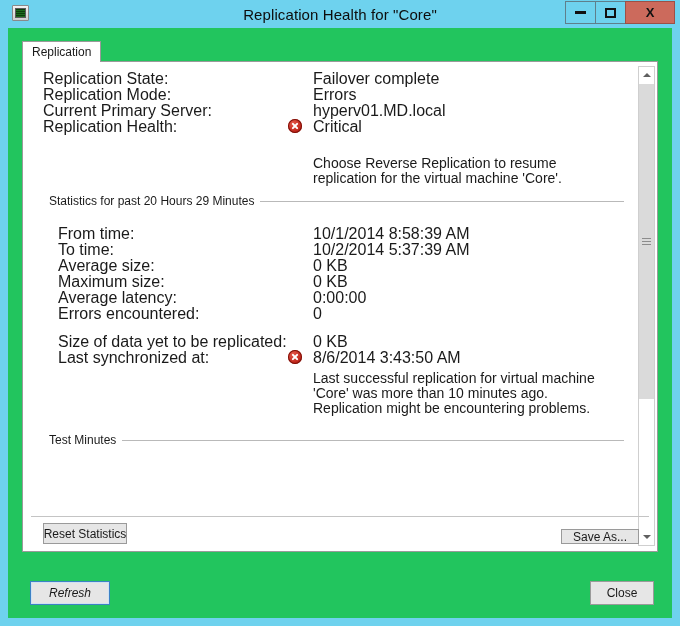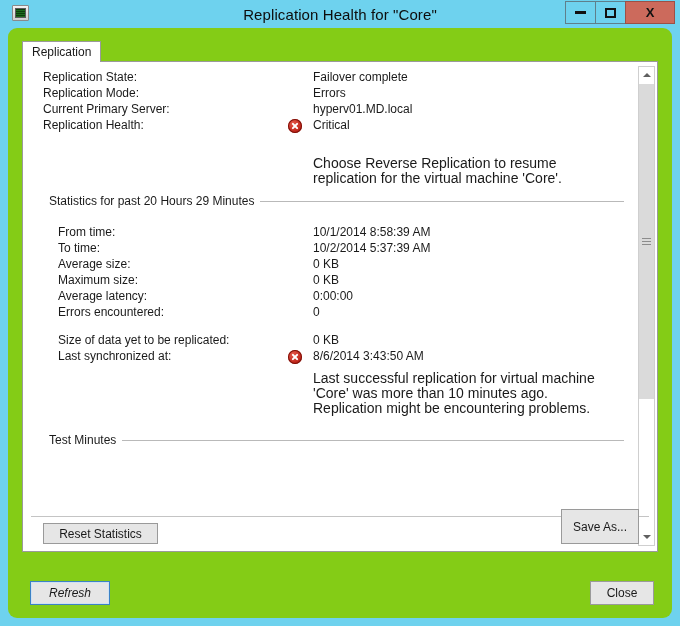--- a/index.html
+++ b/index.html
@@ -91,23 +91,22 @@
   }
   .glyph-close {
     font-size: 13px; font-weight: bold; color: #111;
     line-height: 1;
   }
 
   
   .client {
     flex: 1 1 auto;
     margin: 0 8px 8px 8px;
-    background: #84cc16;
+    background: #22c55e;
     position: relative;
-    border-radius: 9px;
   }
 
   
   .tabstrip {
     position: absolute;
     left: 14px; top: 13px;
     right: 14px;
     height: 21px;
   }
   .tab {
@@ -200,21 +199,21 @@
 
   
   .rows {
     position: absolute;
     left: 0; top: 9px;
     right: 0;
   }
   .row {
     position: relative;
     height: 16px;
-    font-size: 12px;
+    font-size: 16px;
     color: #1a1a1a;
   }
   .row .lbl {
     position: absolute;
     left: 20px;
     white-space: nowrap;
   }
   .row .val {
     position: absolute;
     left: 290px;
@@ -290,22 +289,22 @@
     display: flex;
     align-items: center;
     justify-content: center;
     white-space: nowrap;
   }
   .btn.focus {
     border: 1px solid #3d82c4;
     box-shadow: 0 0 0 1px #cfe2f3 inset;
   }
 
-  #reset-stats { left: 20px;  bottom: 7px;  width: 115px; height: 21px; }
-  #save-as     { right: 18px; bottom: 7px;  width: 78px;  height: 35px; margin-left: 30px; }
+  #reset-stats { left: 20px;  bottom: 7px;  width: 84px; height: 21px; }
+  #save-as     { right: 18px; bottom: 7px;  width: 78px;  height: 15px; margin-left: 30px; }
   #refresh     { left: 22px;  bottom: 13px; width: 80px;  height: 24px; font-style: italic; }
   #close       { right: 18px; bottom: 13px; width: 64px;  height: 24px; }
 </style>
 </head>
 <body>
 
 <div class="window">
 
   <div class="titlebar">
     <div class="app-icon">

